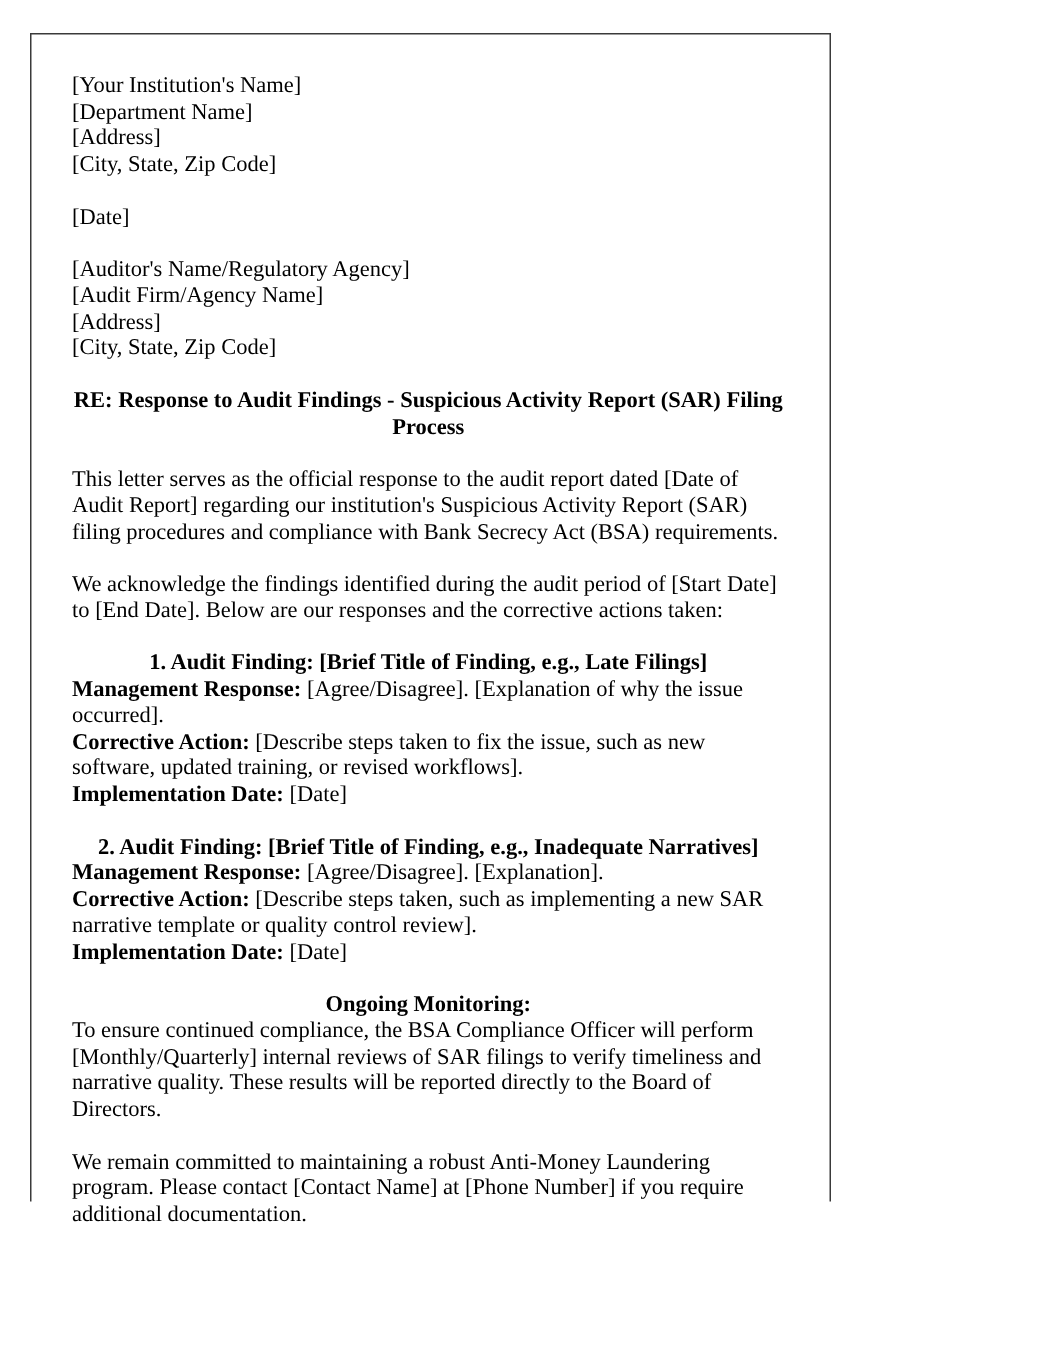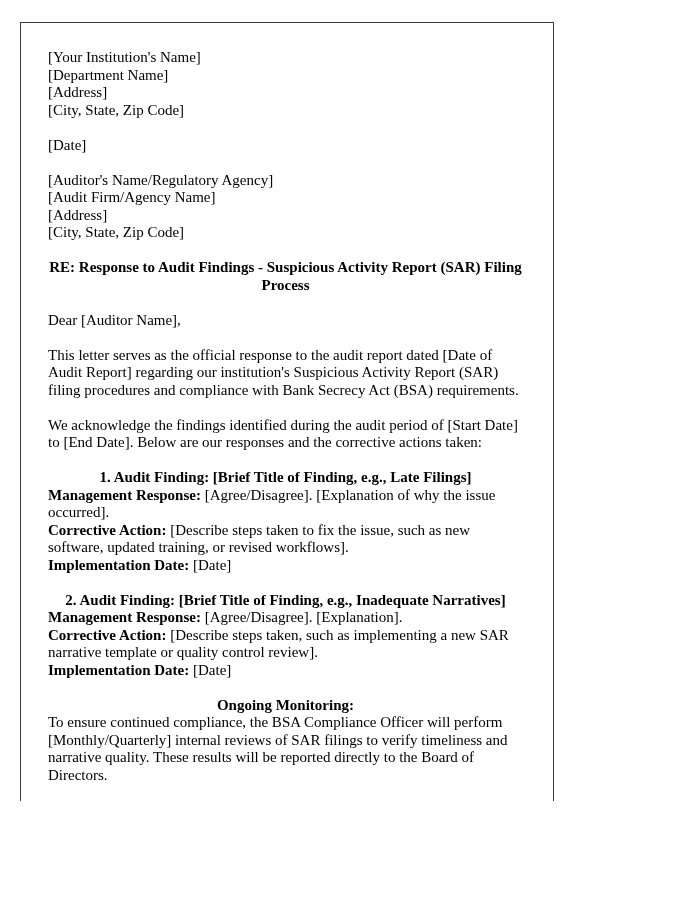--- a/index.html
+++ b/index.html
@@ -58,21 +58,20 @@
 
     <div class="block">
       <div>[Auditor's Name/Regulatory Agency]</div>
       <div>[Audit Firm/Agency Name]</div>
       <div>[Address]</div>
       <div>[City, State, Zip Code]</div>
     </div>
 
     <div class="block bold">RE: Response to Audit Findings - Suspicious Activity Report (SAR) Filing Process</div>
 
-    <div class="block">Dear [Auditor Name],</div>
 
     <p class="block">This letter serves as the official response to the audit report dated [Date of Audit Report] regarding our institution's Suspicious Activity Report (SAR) filing procedures and compliance with Bank Secrecy Act (BSA) requirements.</p>
 
     <p class="block">We acknowledge the findings identified during the audit period of [Start Date] to [End Date]. Below are our responses and the corrective actions taken:</p>
 
     <div class="block">
       <div class="bold">1. Audit Finding: [Brief Title of Finding, e.g., Late Filings]</div>
       <div><span class="bold">Management Response:</span><span> [Agree/Disagree]. [Explanation of why the issue occurred].</span></div>
       <div><span class="bold">Corrective Action:</span><span> [Describe steps taken to fix the issue, such as new software, updated training, or revised workflows].</span></div>
       <div><span class="bold">Implementation Date:</span><span> [Date]</span></div>
@@ -83,15 +82,16 @@
       <div><span class="bold">Management Response:</span><span> [Agree/Disagree]. [Explanation].</span></div>
       <div><span class="bold">Corrective Action:</span><span> [Describe steps taken, such as implementing a new SAR narrative template or quality control review].</span></div>
       <div><span class="bold">Implementation Date:</span><span> [Date]</span></div>
     </div>
 
     <div class="block">
       <div class="bold">Ongoing Monitoring:</div>
       <div>To ensure continued compliance, the BSA Compliance Officer will perform [Monthly/Quarterly] internal reviews of SAR filings to verify timeliness and narrative quality. These results will be reported directly to the Board of Directors.</div>
     </div>
 
+    <p class="block">We remain committed to maintaining a robust Anti-Money Laundering program. Please contact [Contact Name] at [Phone Number] if you require additional documentation.</p>
 
   </div>
 </div>
 
 </body></html>

